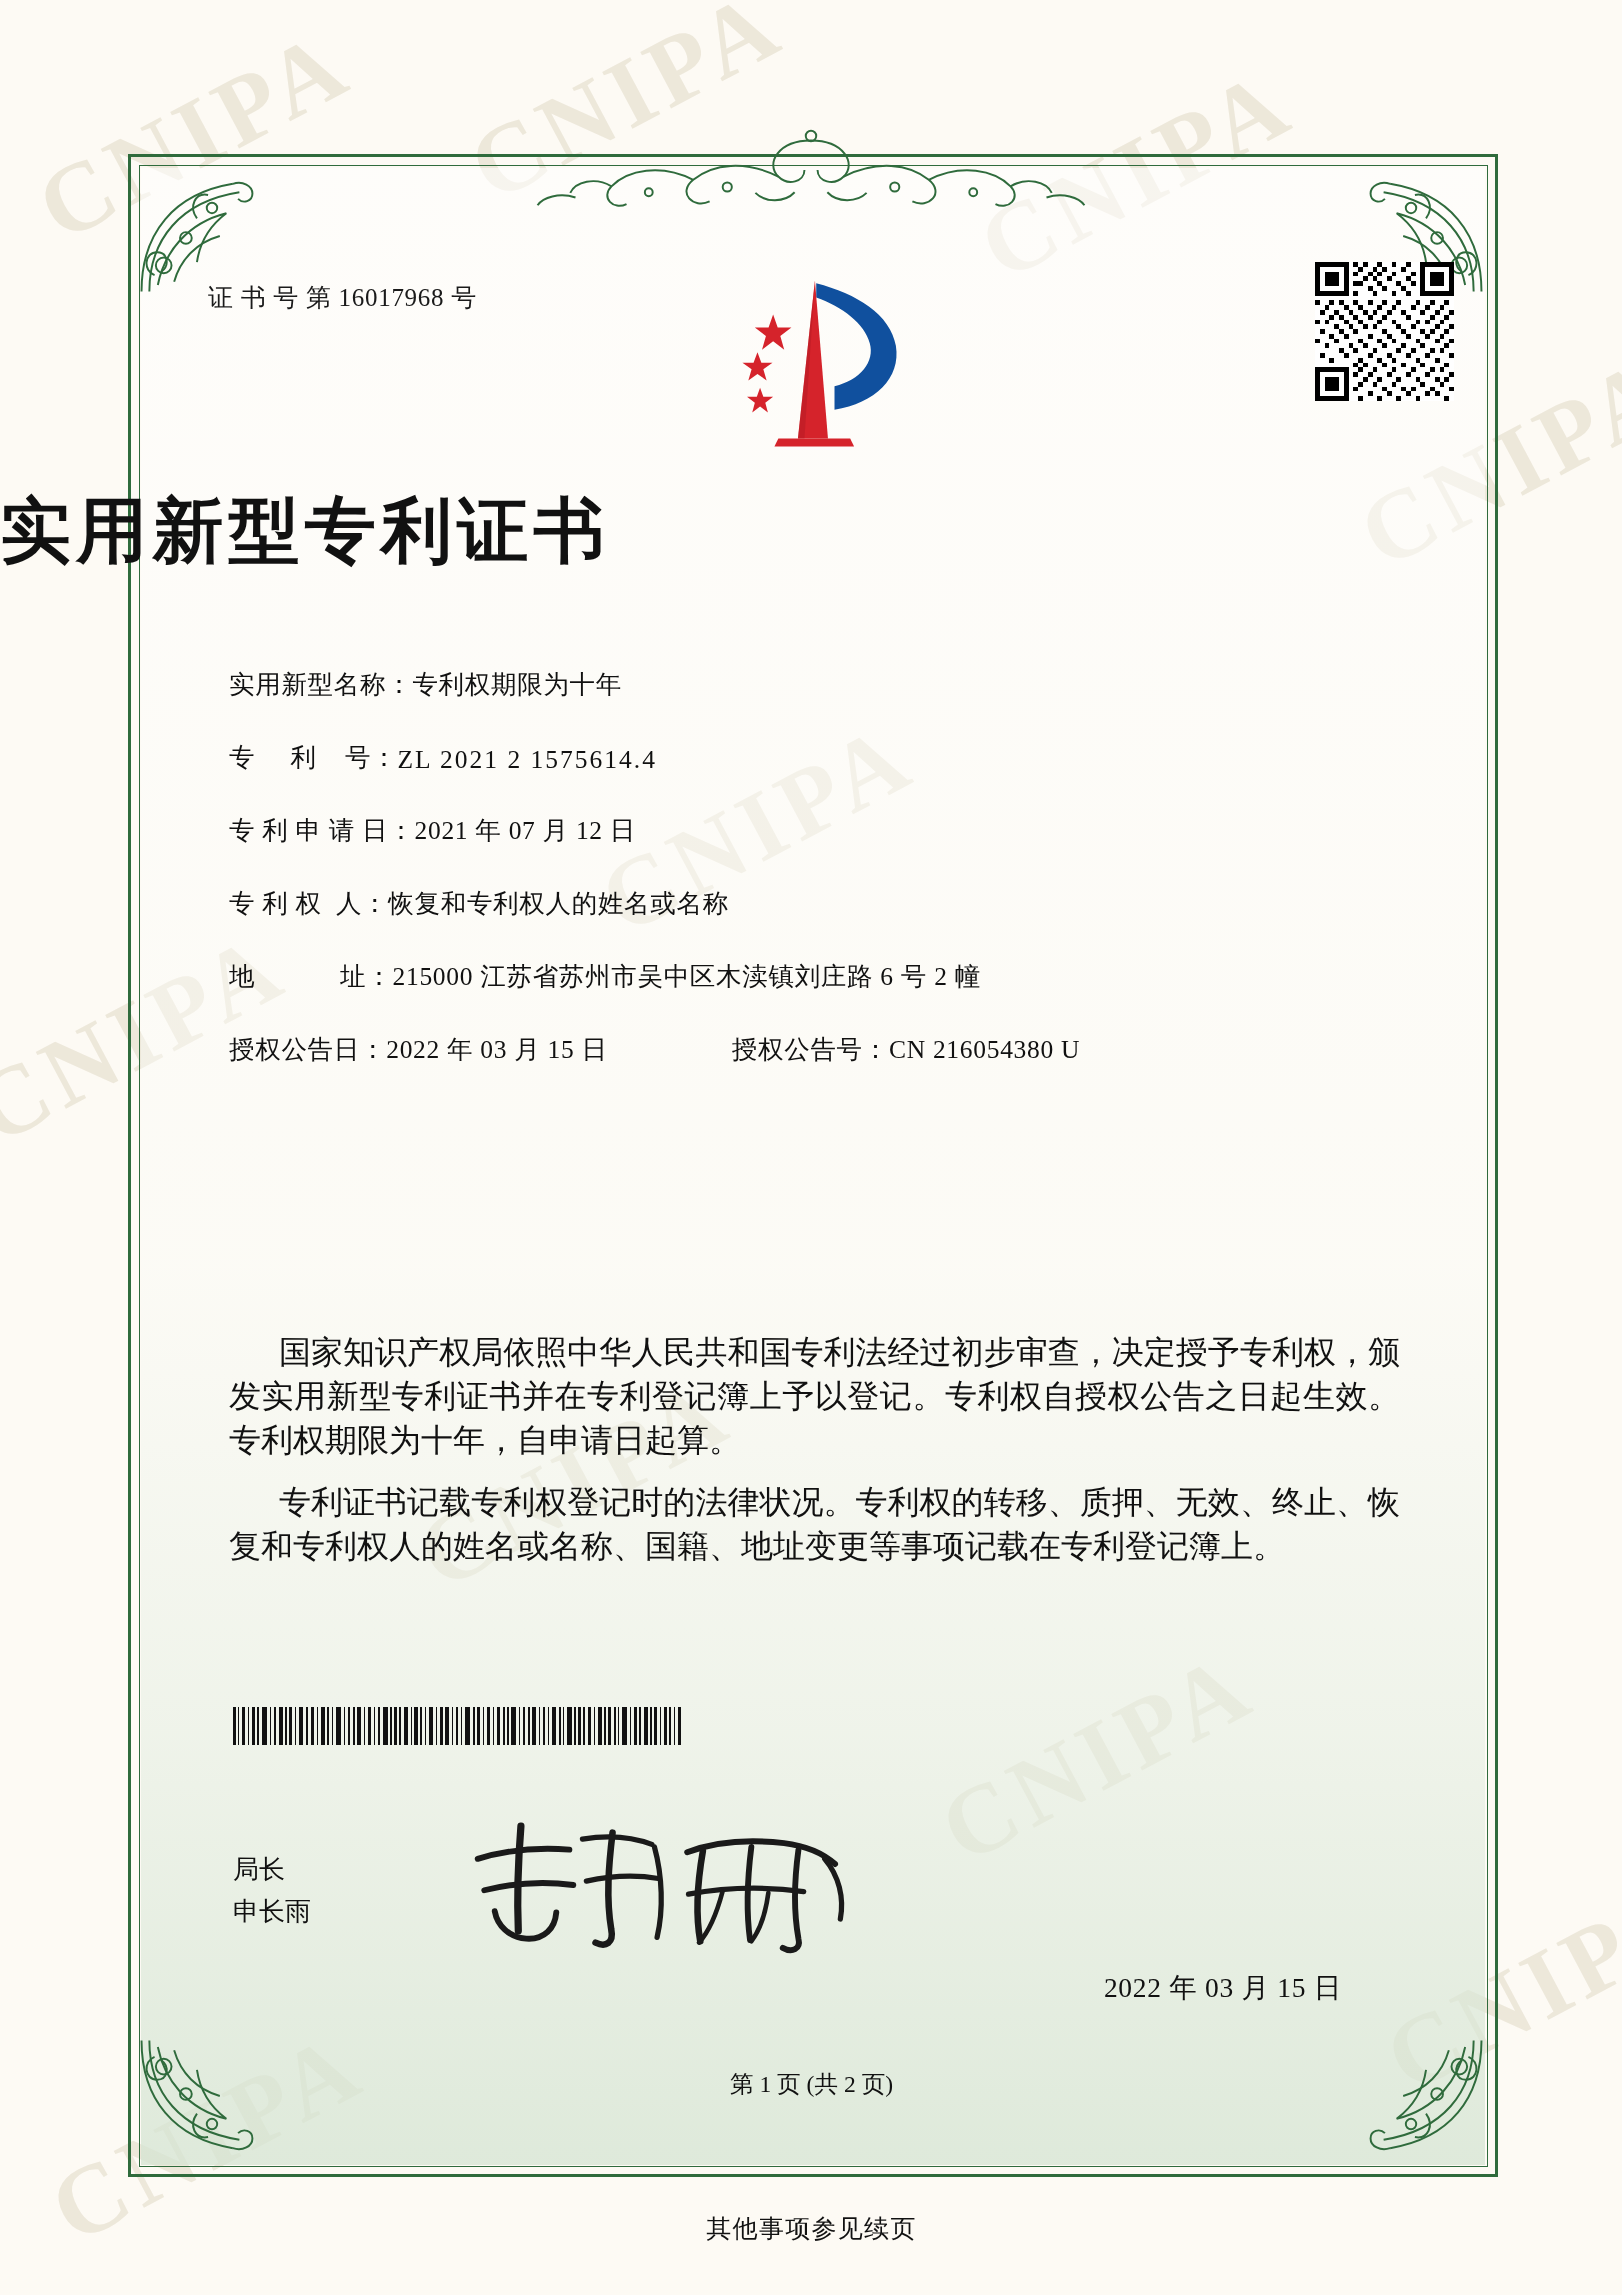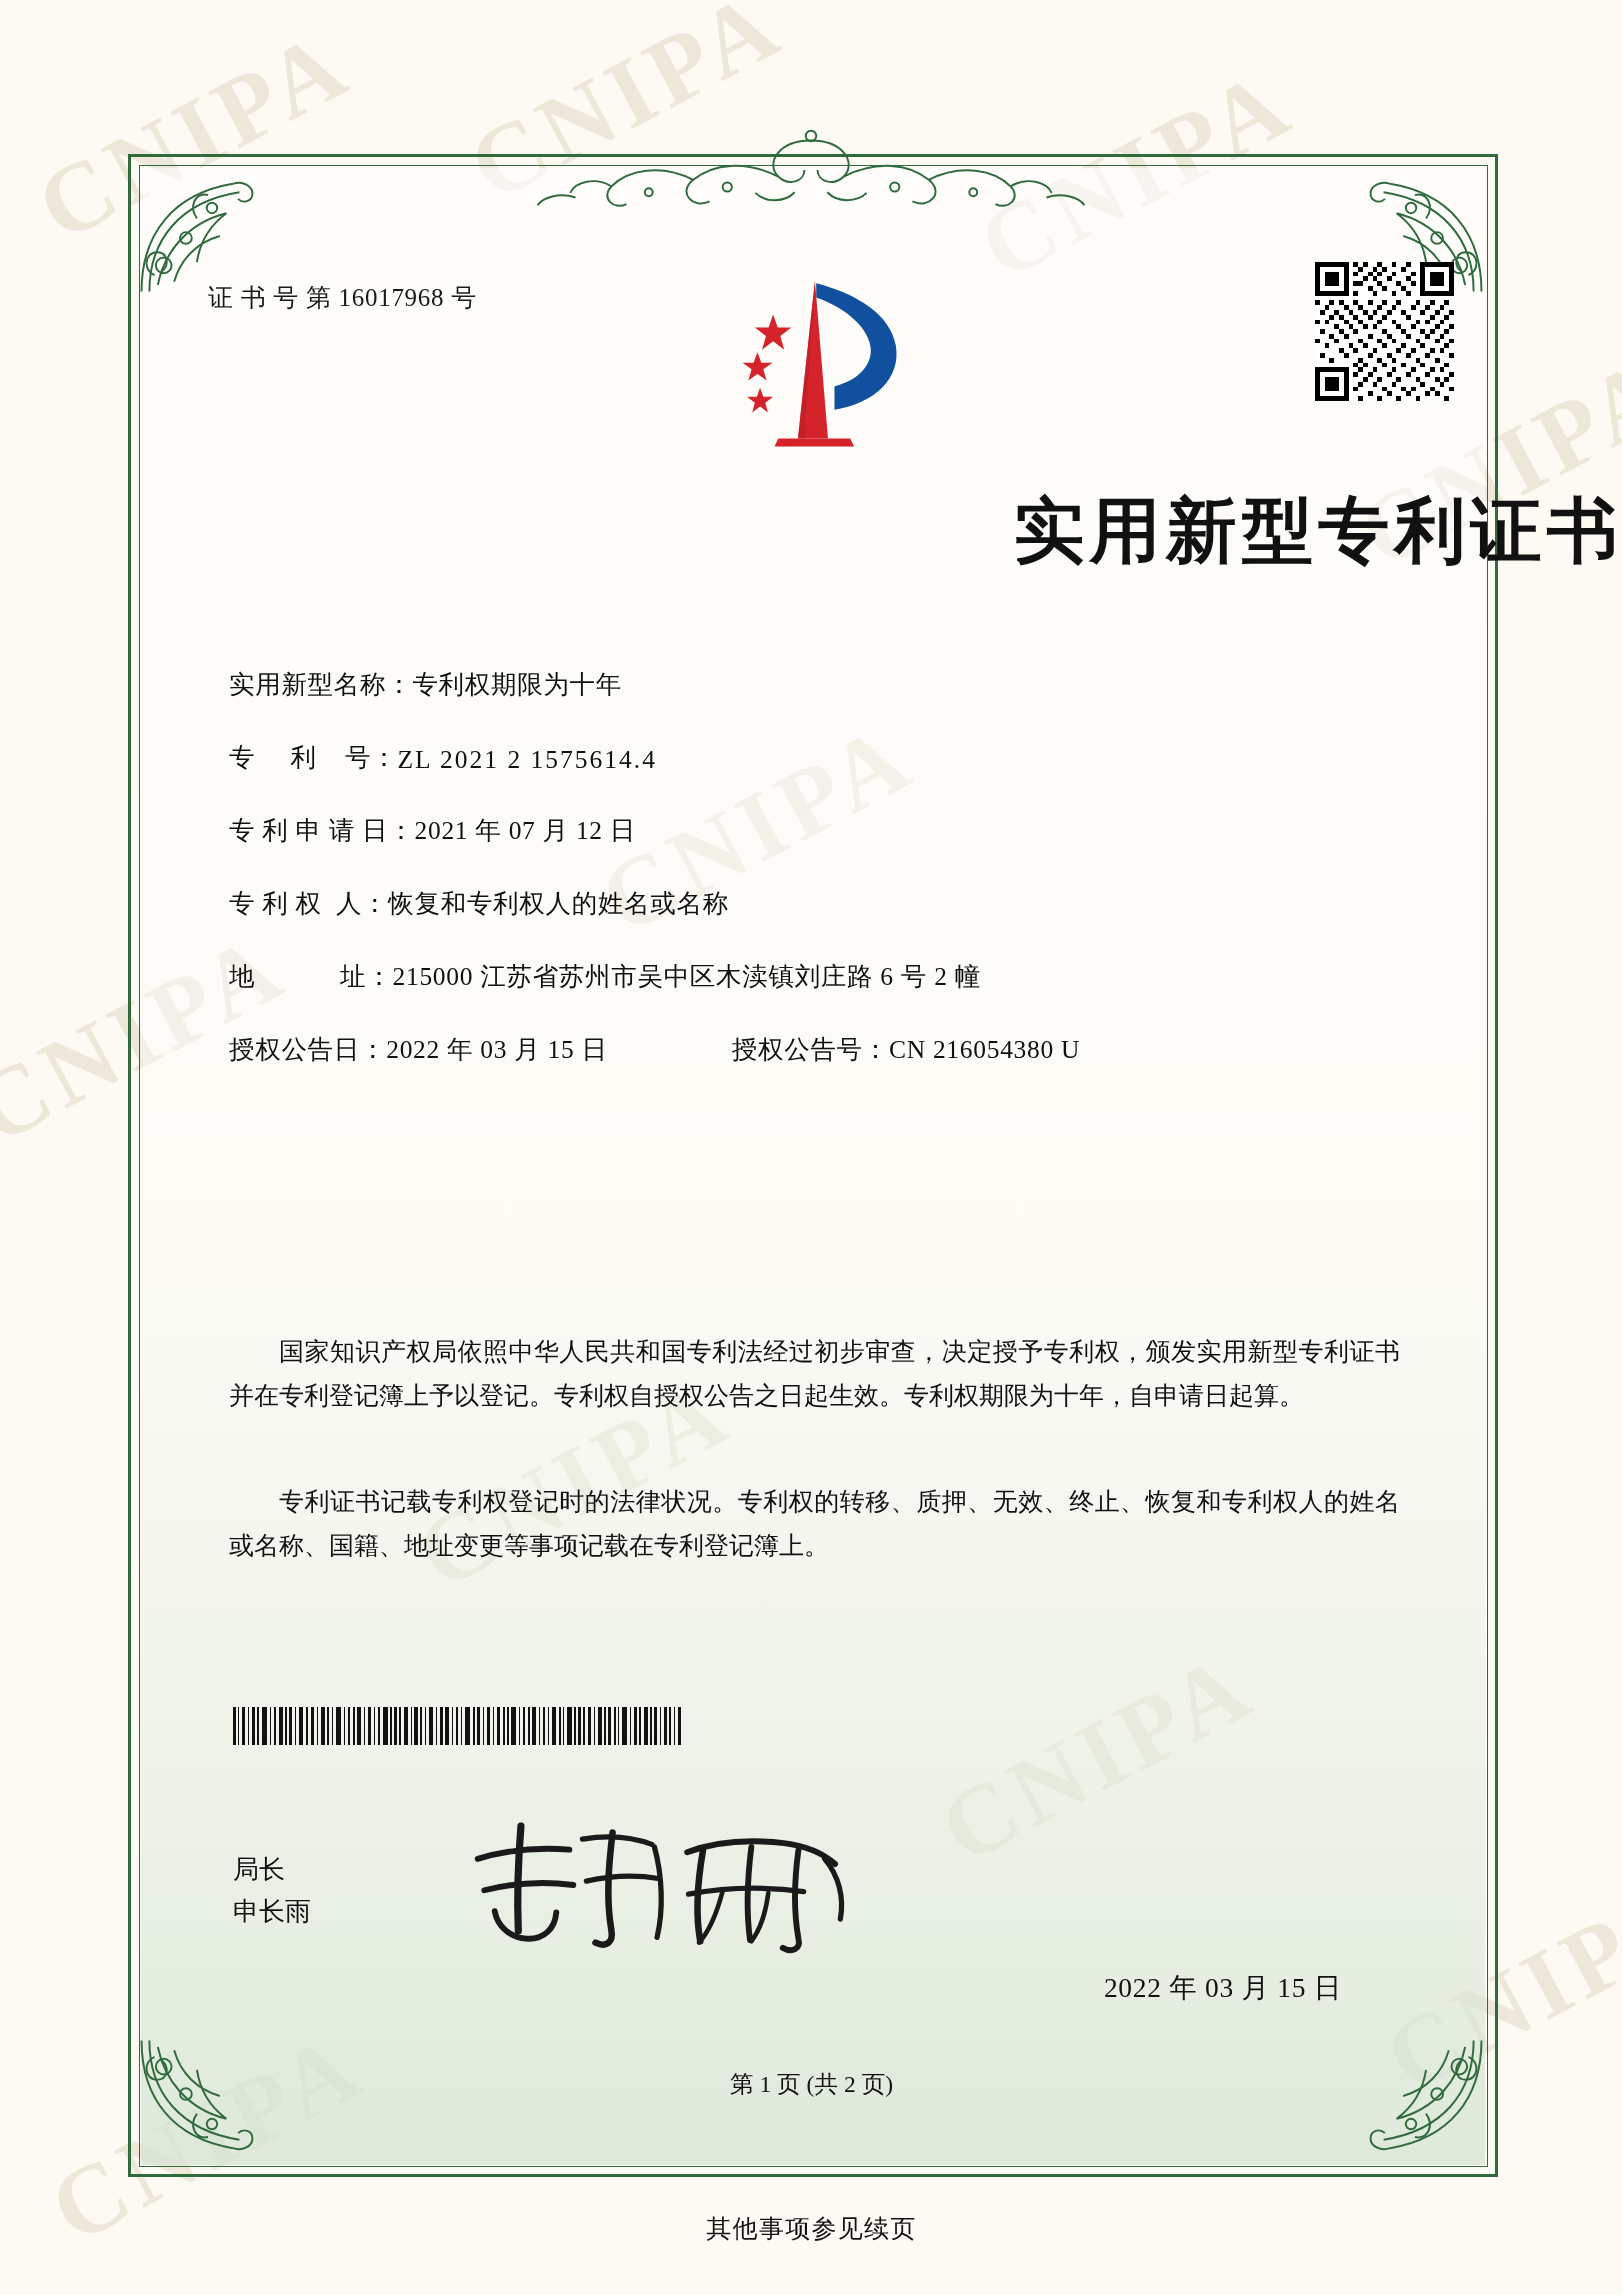--- a/index.html
+++ b/index.html
@@ -133,21 +133,21 @@
     height: 190px;
     z-index: 6;
   }
   .emblem svg { width: 100%; height: 100%; display: block; }
 
   .doc-title {
     position: absolute;
     left: 0;
     right: 0;
     top: 484px;
-    text-align: right;
+    text-align: left;
     font-size: 71px;
     font-weight: bold;
     letter-spacing: 5.2px;
     color: #111;
     z-index: 6;
     font-family: "Liberation Serif", "DejaVu Serif", serif;
   }
 
   
   .fields {
@@ -180,21 +180,21 @@
     font-size: 25.5px;
     color: #111;
   }
   .pub-gap { width: 124px; }
 
   
   .para {
     position: absolute;
     left: 229px;
     width: 1171px;
-    font-size: 25px;
+    font-size: 32px;
     line-height: 44px;
     color: #111;
     text-indent: 50px;
     text-align: justify;
     z-index: 6;
   }
   .para1 { top: 1330px; }
   .para2 { top: 1480px; }
 
   

